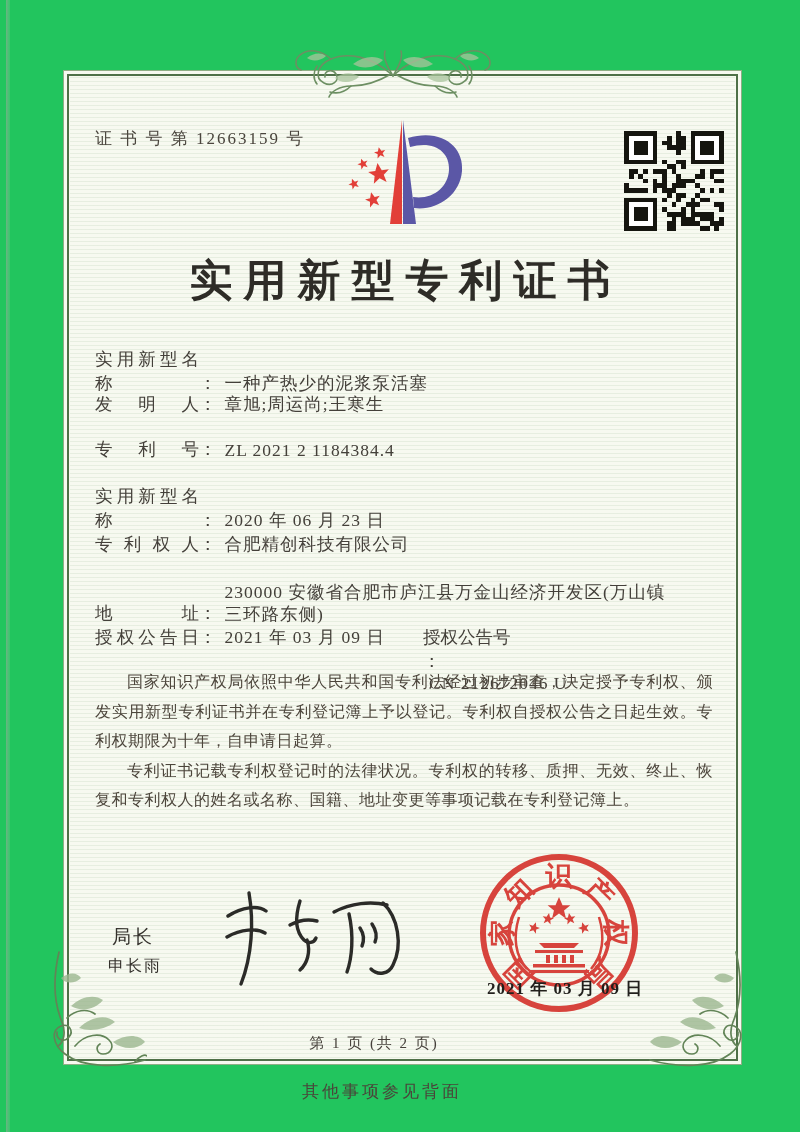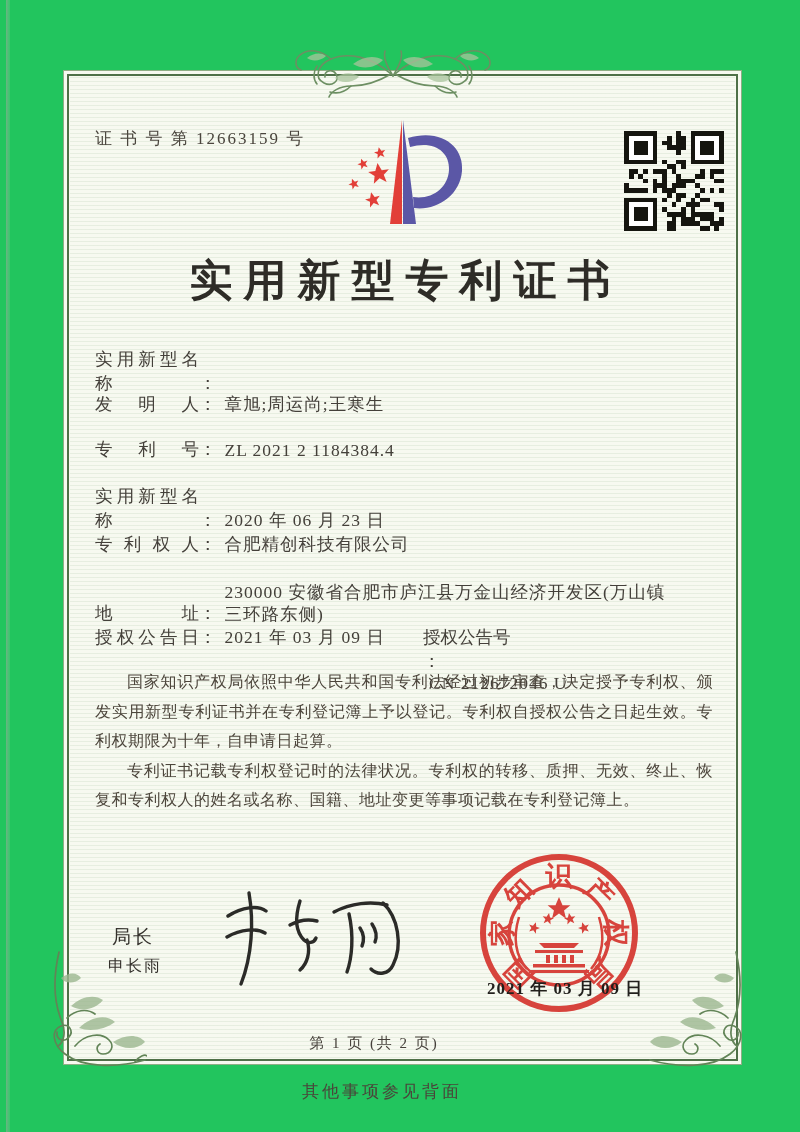--- a/index.html
+++ b/index.html
@@ -263,20 +263,21 @@
         <rect x="1" y="15" width="5" height="5" fill="#fff"></rect>
         <rect x="2" y="16" width="3" height="3" fill="#15150f"></rect>
       </svg>
     </div>
 
   <div class="abs title">实用新型专利证书</div>
 
   <div class="abs row" style="top:347px;">
     <span class="flabel">实用新型名称</span>
       <span class="colon">：</span>
+    <span class="fvalue">一种产热少的泥浆泵活塞</span>
   </div>
   <div class="abs row" style="top:392px;">
     <span class="flabel">发明人</span>
       <span class="colon">：</span>
     <span class="fvalue">章旭;周运尚;王寒生</span>
   </div>
   <div class="abs row" style="top:437px;">
     <span class="flabel">专利号</span>
       <span class="colon">：</span>
     <span class="fvalue">ZL 2021 2 1184384.4</span>

